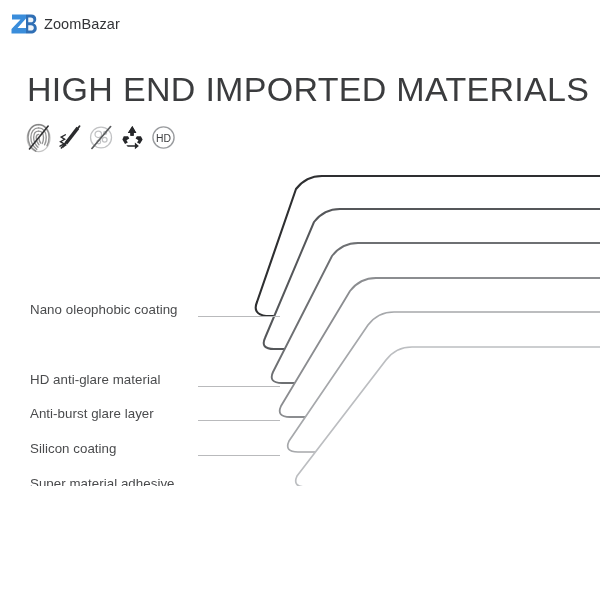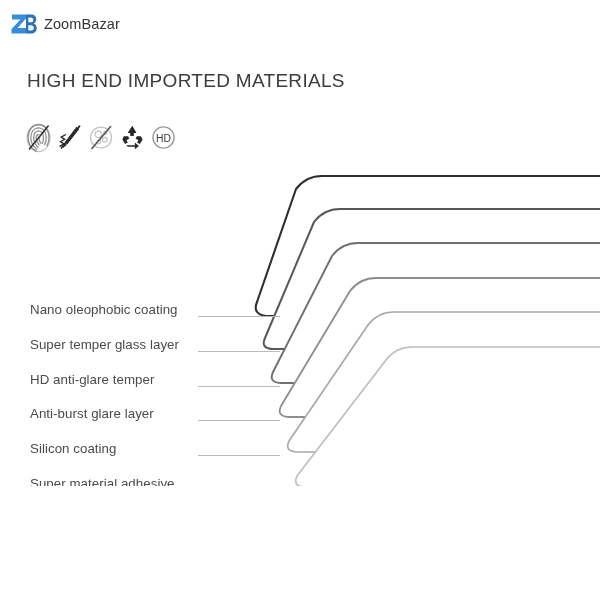--- a/index.html
+++ b/index.html
@@ -44,21 +44,21 @@
     letter-spacing: 0.1px;
     white-space: nowrap;
     line-height: 1;
   }
 
   
   .headline {
     position: absolute;
     left: 27px;
     top: 71px;
-    font-size: 19px;
+    font-size: 34px;
     line-height: 1.1;
     color: #3b3c3e;
     letter-spacing: 0.3px;
     white-space: nowrap;
     font-weight: 400;
   }
 
   
   .feature-icons {
     position: absolute;
@@ -223,26 +223,22 @@
     <g>
       <path d="M612 347 L412 347 Q396 347 386 360 L297 476 Q292 487 306 487 L612 487" fill="#ffffff" stroke="#bcbec1" stroke-width="1.7" stroke-linejoin="round"></path>
     </g>
   </svg>
 
   <div class="callouts">
     <div class="callout" style="top:300px">
       <span class="callout-text">Nano oleophobic coating</span>
       <span class="leader"></span>
     </div>
-    <div class="callout" style="top:335px">
-      <span class="callout-text">Super temper glass layer</span>
-      <span class="leader"></span>
-    </div>
     <div class="callout" style="top:370px">
-      <span class="callout-text">HD anti-glare temper</span>
+      <span class="callout-text">HD anti-glare material</span>
       <span class="leader"></span>
     </div>
     <div class="callout" style="top:404px">
       <span class="callout-text">Anti-burst glare layer</span>
       <span class="leader"></span>
     </div>
     <div class="callout wrap" style="top:474px">
       <span class="callout-text">Super material adhesive
 layer</span>
       <span class="leader"></span>

